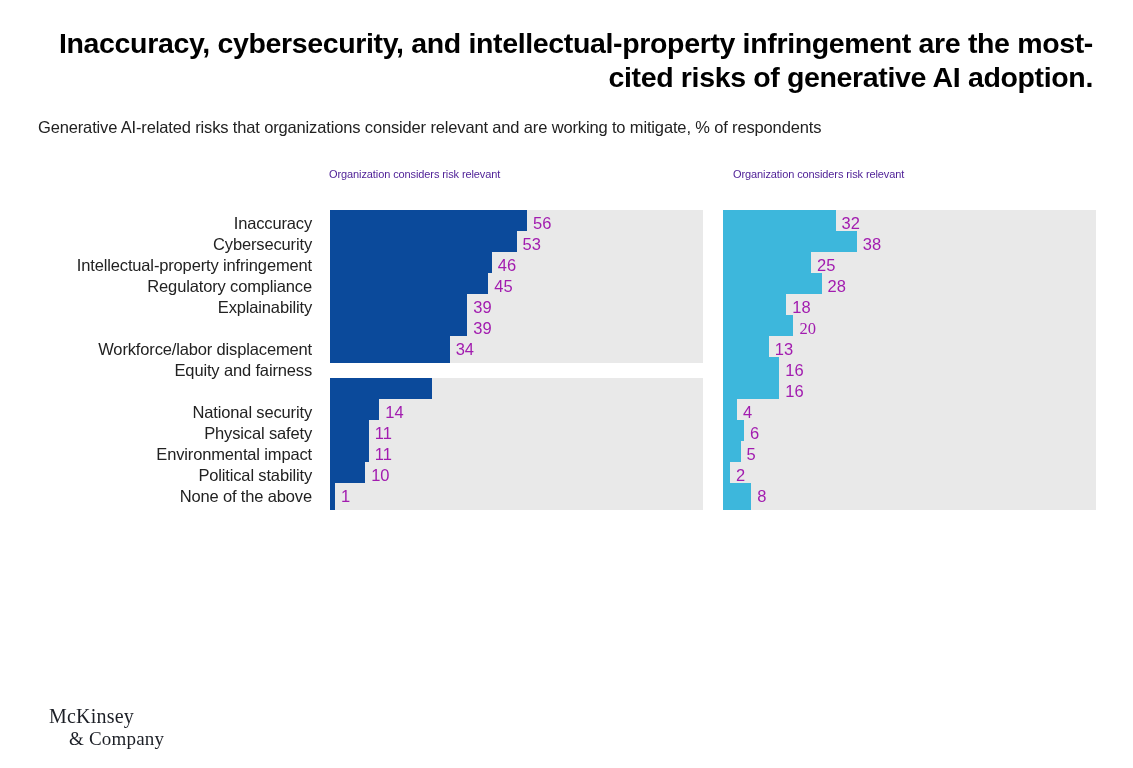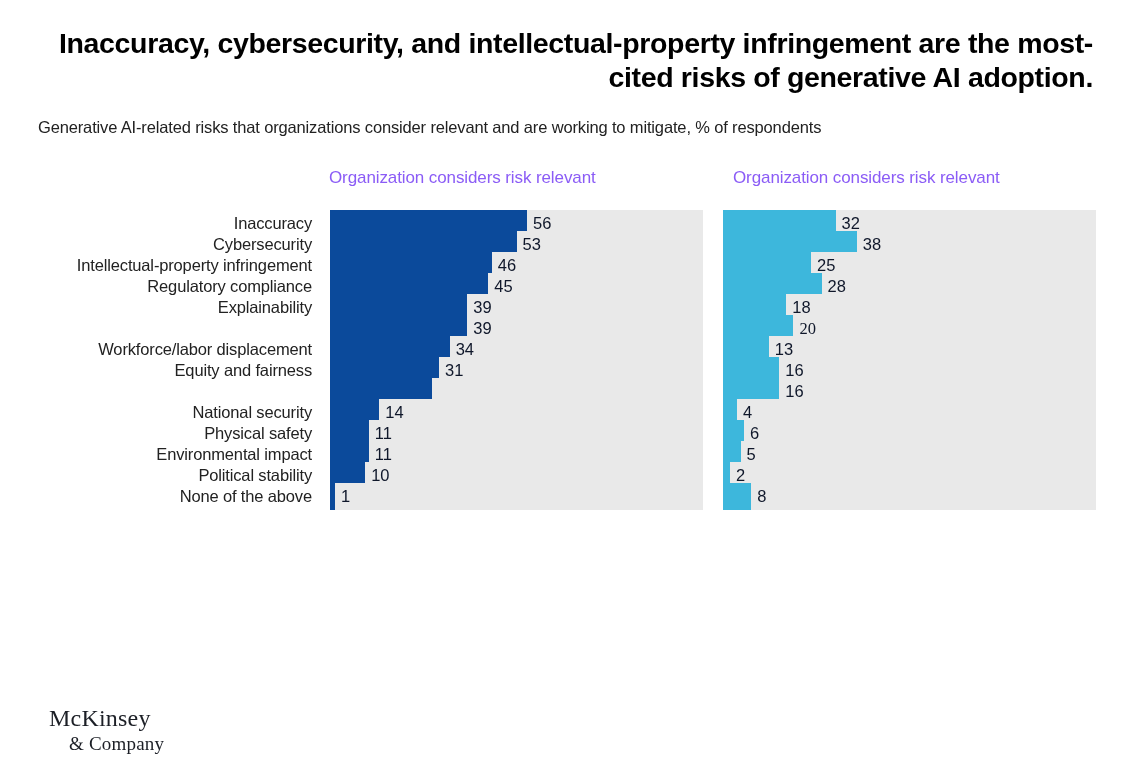--- a/index.html
+++ b/index.html
@@ -46,22 +46,22 @@
     top: 168px;
     width: 1133px;
   }
 
   .col-headers {
     position: relative;
     height: 34px;
   }
   .col-header {
     position: absolute;
-    font-size: 17px;
-    color: #8b5cf6;
+    font-size: 11px;
+    color: #4c1d95;
     letter-spacing: -0.1px;
     white-space: nowrap;
   }
   .col-header.left  { left: 329px; }
   .col-header.right { left: 733px; }
 
   .rows {
     position: relative;
     margin-top: 8px;
   }
@@ -112,36 +112,36 @@
   .bar.dark  { background: #0b4a9b; }
   .bar.light { background: #3db7dc; }
 
   .bar-value {
     position: absolute;
     top: 0;
     height: 27px;
     line-height: 27px;
     font-size: 16.5px;
     font-weight: 400;
-    color: #0f172a;
+    color: #a21caf;
     white-space: nowrap;
     padding-left: 6px;
   }
 
   
   .logo {
     position: absolute;
     left: 49px;
     top: 705px;
     font-family: "Liberation Serif", serif;
     color: #1c1f26;
     line-height: 1.16;
   }
   .logo-line1 {
-    font-size: 24px;
+    font-size: 20px;
     letter-spacing: 0.2px;
   }
   .logo-line2 {
     font-size: 19px;
     letter-spacing: 0.2px;
     padding-left: 20px;
   }
 </style>
 </head>
 <body>
@@ -243,25 +243,20 @@
           <div class="bar-value" style="left: 119.642px;">34</div>
         </div>
         <div class="panel right">
           <div class="track"></div>
           <div class="bar light" style="width: 45.7453px;"></div>
           <div class="bar-value" style="left: 45.7453px;">13</div>
         </div>
       </div>
       <div class="row">
         <div class="row-label">Equity and fairness</div>
-        <div class="panel left">
-          <div class="track"></div>
-          <div class="bar dark" style="width: 109.085px;"></div>
-          <div class="bar-value" style="left: 109.085px;">31</div>
-        </div>
         <div class="panel right">
           <div class="track"></div>
           <div class="bar light" style="width: 56.3019px;"></div>
           <div class="bar-value" style="left: 56.3019px;">16</div>
         </div>
       </div>
       <div class="row">
         <div class="panel left">
           <div class="track"></div>
           <div class="bar dark" style="width: 102.047px;"></div>

